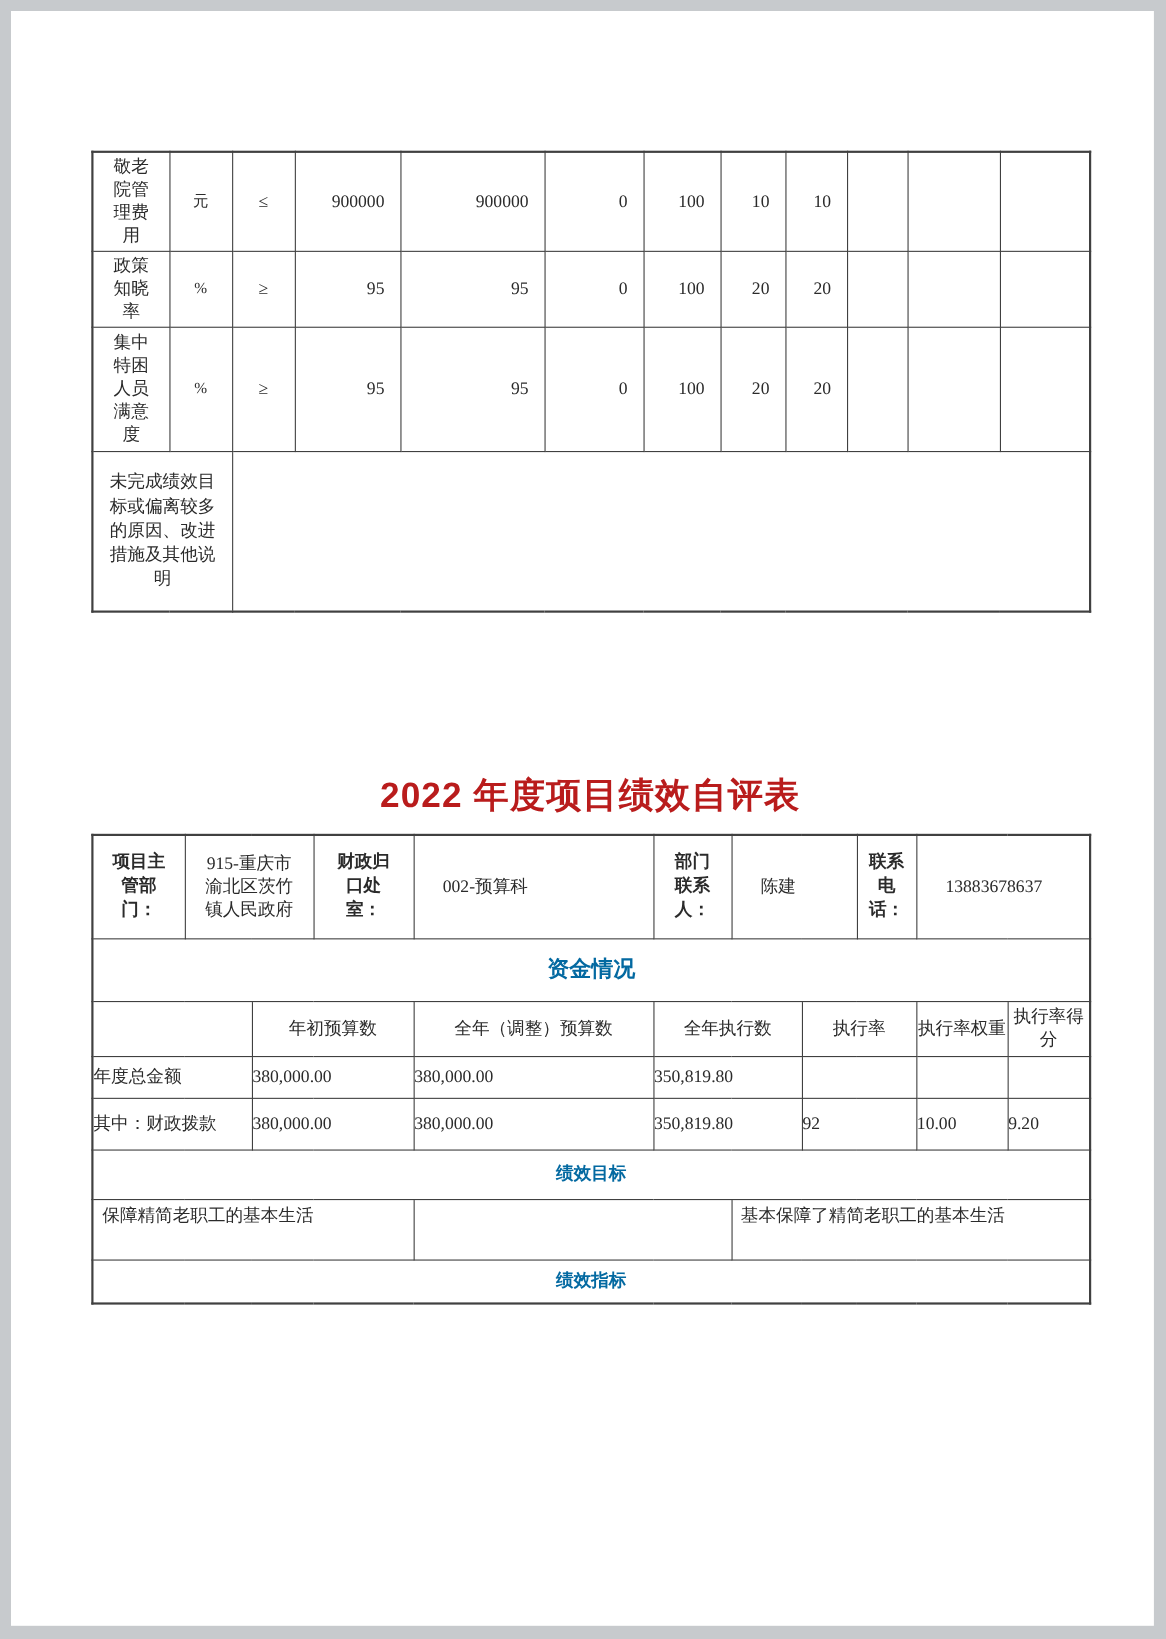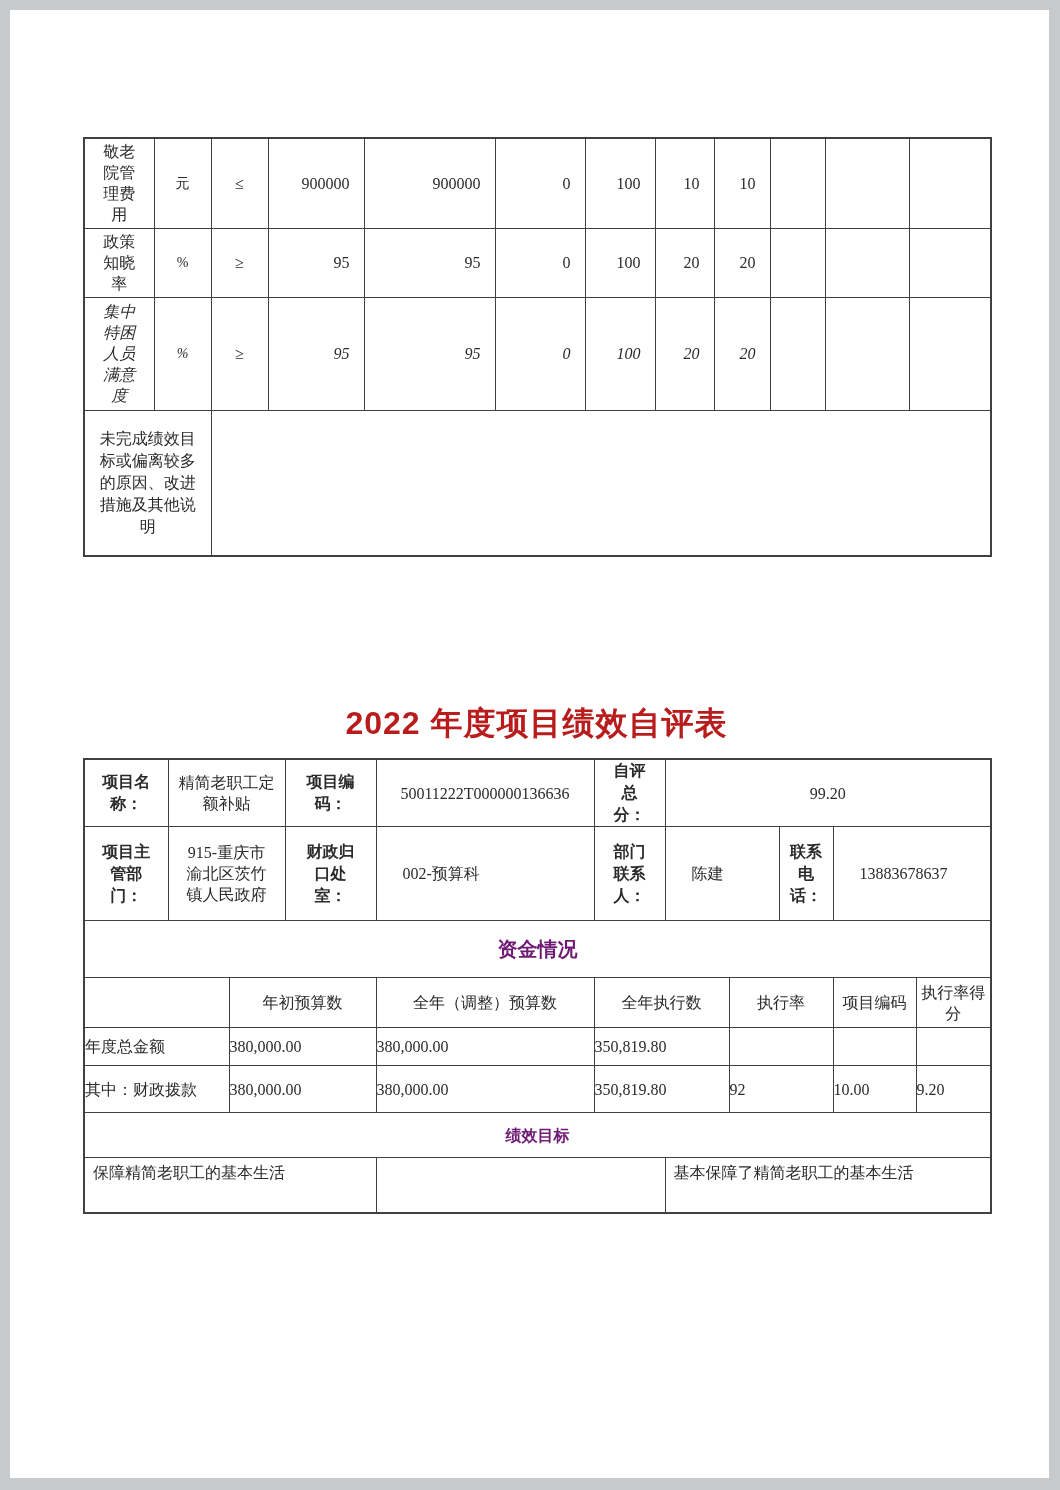--- a/index.html
+++ b/index.html
@@ -20,21 +20,21 @@
   td{
     border:1px solid #404040;
     font-size:16px;line-height:21px;
     vertical-align:middle;overflow:hidden;
     padding:0;
     word-break:break-all;
   }
   
   .t1{left:73px;top:127px;width:907px;}
   .t1 .h1{height:91px;} .t1 .h2{height:90px;} .t1 .h3{height:69px;}
-  .t1 .h4{height:113px;font-style:italic;} .t1 .h5{height:116px;}
+  .t1 .h4{height:113px;} .t1 .h5{height:116px;}
   .c-name{text-align:center;padding:0 12px;}
   .c-center{text-align:center;}
   .c-unit{text-align:center;font-size:14px;}
   .c-num{text-align:right;padding-right:14px;}
   .t1 .footer-label{text-align:center;padding:17px 14px;line-height:22px;}
   
   .doc-title{
     position:absolute;left:73px;top:690px;width:907px;height:46px;
     text-align:center;font-size:32px;line-height:46px;font-weight:bold;
     color:#b91c1c;font-family:"Liberation Sans","DejaVu Sans",sans-serif;
@@ -49,21 +49,21 @@
   .lbl{
     font-family:"Liberation Sans","DejaVu Sans",sans-serif;
     font-weight:bold;text-align:center;padding:0 12px;line-height:22px;
   }
   .lbl-n{padding:0 15px;}
   .lbl-sm{padding:0 10px;}
   .val-center{text-align:center;padding:0 8px;}
   .val-left{text-align:left;padding-left:26px;}
   .val-wrap{text-align:center;padding:0 18px;}
   .section{
-    text-align:center;color:#701a75;font-weight:bold;
+    text-align:center;color:#0369a1;font-weight:bold;
     font-family:"Liberation Sans","DejaVu Sans",sans-serif;
   }
   .section-big{font-size:20px;}
   .section-sm{font-size:16px;}
   .fund-h{text-align:center;}
   .fund-lbl{text-align:left;padding-right:18px;}
   .fund-num{padding-right:10px;}
   .goal-h{
     font-family:"Liberation Sans","DejaVu Sans",sans-serif;
     font-weight:bold;text-align:center;
@@ -153,48 +153,40 @@
       <col style="width:91px">
         <col style="width:218px">
         <col style="width:71px">
       <col style="width:64px">
         <col style="width:50px">
         <col style="width:54px">
       <col style="width:83px">
         <col style="width:75px">
     </colgroup>
     <tbody>
-        <tr class="r1">
-      <td class="lbl">项目名称：</td>
-      <td class="val-center" colspan="2">精简老职工定额补贴</td>
-      <td class="lbl lbl-n">项目编码：</td>
-      <td class="val-center">50011222T000000136636</td>
-      <td class="lbl">自评总分：</td>
-      <td class="val-center" colspan="5">99.20</td>
-    </tr>
     <tr class="r2">
       <td class="lbl">项目主管部门：</td>
       <td class="val-wrap" colspan="2">915-重庆市渝北区茨竹镇人民政府</td>
       <td class="lbl lbl-n">财政归口处室：</td>
       <td class="val-left">002-预算科</td>
       <td class="lbl">部门联系人：</td>
       <td class="val-left" colspan="2">陈建</td>
       <td class="lbl lbl-sm">联系电话：</td>
       <td class="val-left" colspan="2">13883678637</td>
     </tr>
     <tr class="r3">
       <td class="section section-big" colspan="11">资金情况</td>
     </tr>
     <tr class="r4">
       <td class="fund-h" colspan="2"></td>
       <td class="fund-h" colspan="2">年初预算数</td>
       <td class="fund-h">全年（调整）预算数</td>
       <td class="fund-h" colspan="2">全年执行数</td>
       <td class="fund-h" colspan="2">执行率</td>
-      <td class="fund-h">项目编码</td>
+      <td class="fund-h">执行率权重</td>
       <td class="fund-h">执行率得分</td>
     </tr>
     <tr class="r5">
       <td class="fund-lbl" colspan="2">年度总金额</td>
       <td class="fund-num" colspan="2">380,000.00</td>
       <td class="fund-num">380,000.00</td>
       <td class="fund-num" colspan="2">350,819.80</td>
       <td class="fund-num" colspan="2"></td>
       <td class="fund-num"></td>
       <td class="fund-num"></td>
@@ -209,16 +201,19 @@
       <td class="fund-num">9.20</td>
     </tr>
     <tr class="r7">
       <td class="section section-sm" colspan="11">绩效目标</td>
     </tr>
     <tr class="r9">
       <td class="goal-cell" colspan="4">保障精简老职工的基本生活</td>
       <td class="goal-cell" colspan="2"></td>
       <td class="goal-cell goal-cell-last" colspan="5">基本保障了精简老职工的基本生活</td>
     </tr>
+    <tr class="r10">
+      <td class="section section-sm" colspan="11">绩效指标</td>
+    </tr>
   </tbody>
     </table>
 
 </div>
 
 </body></html>

